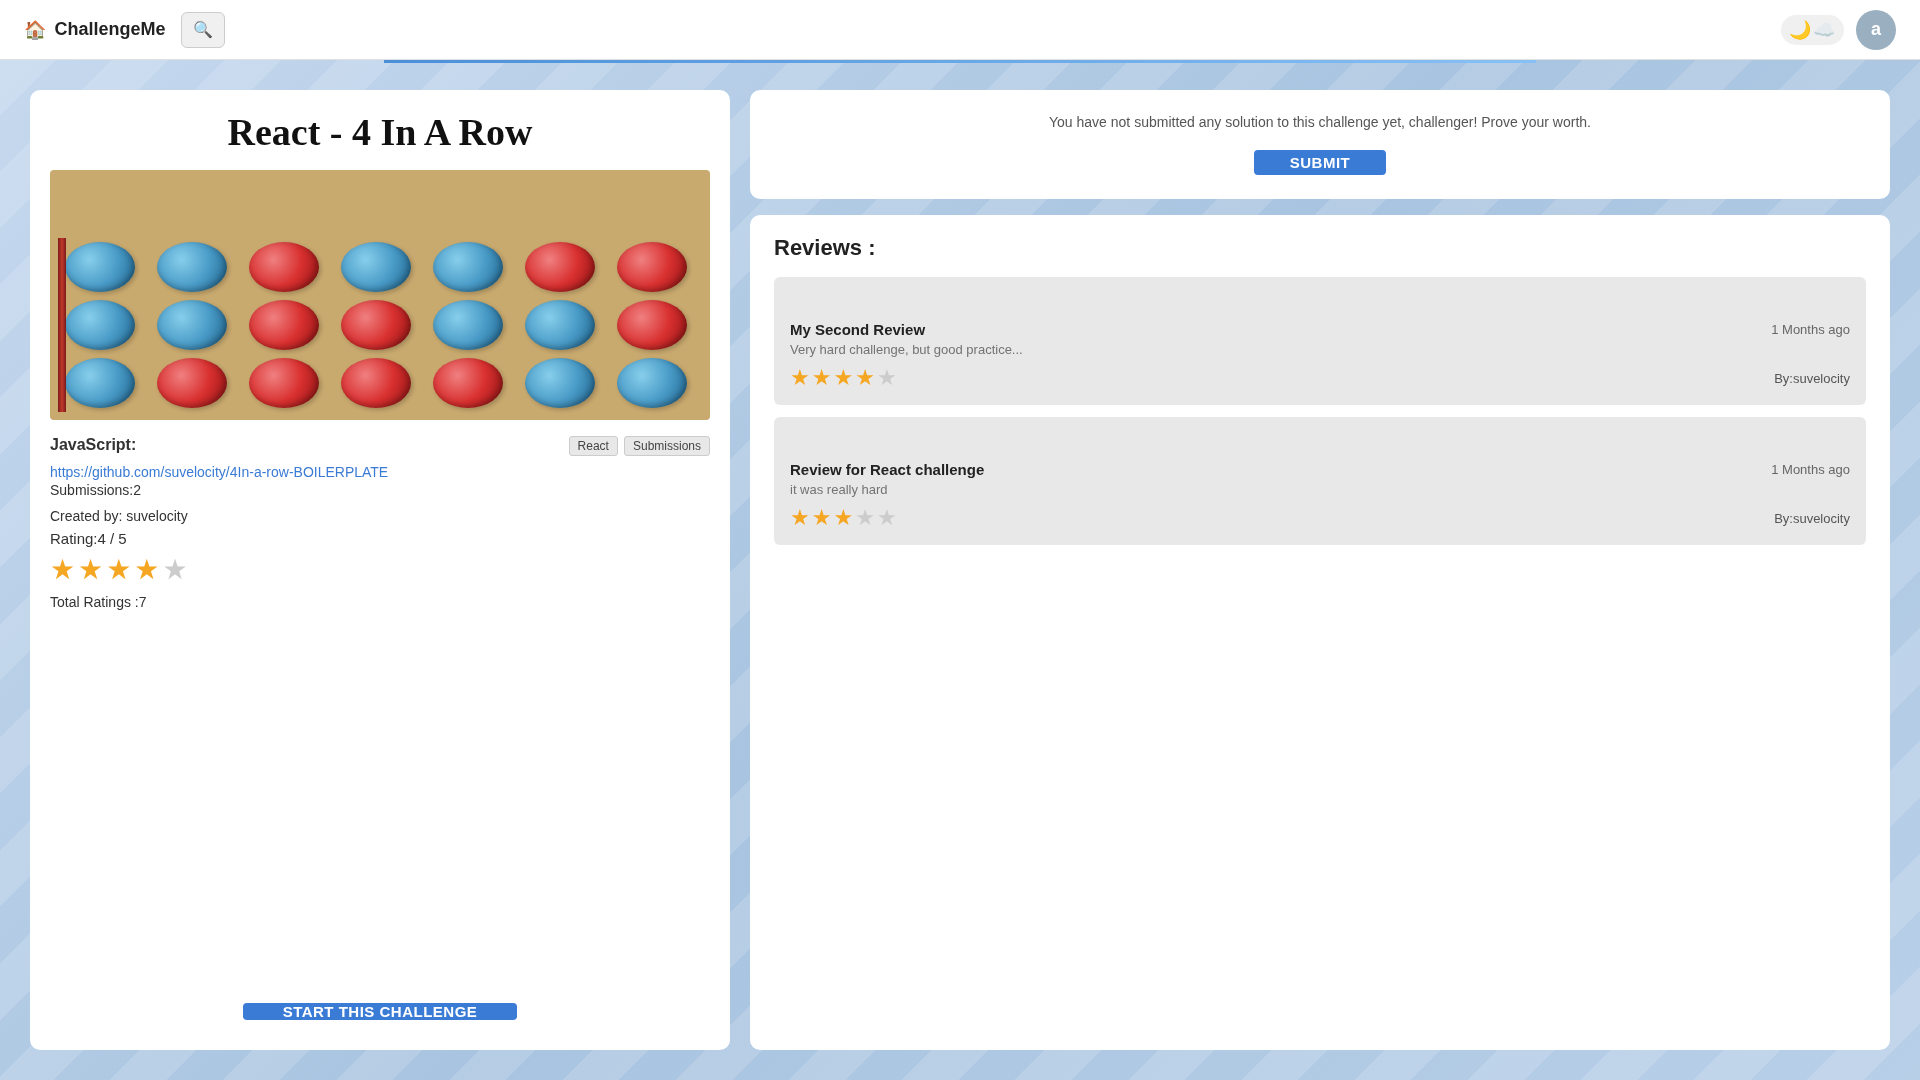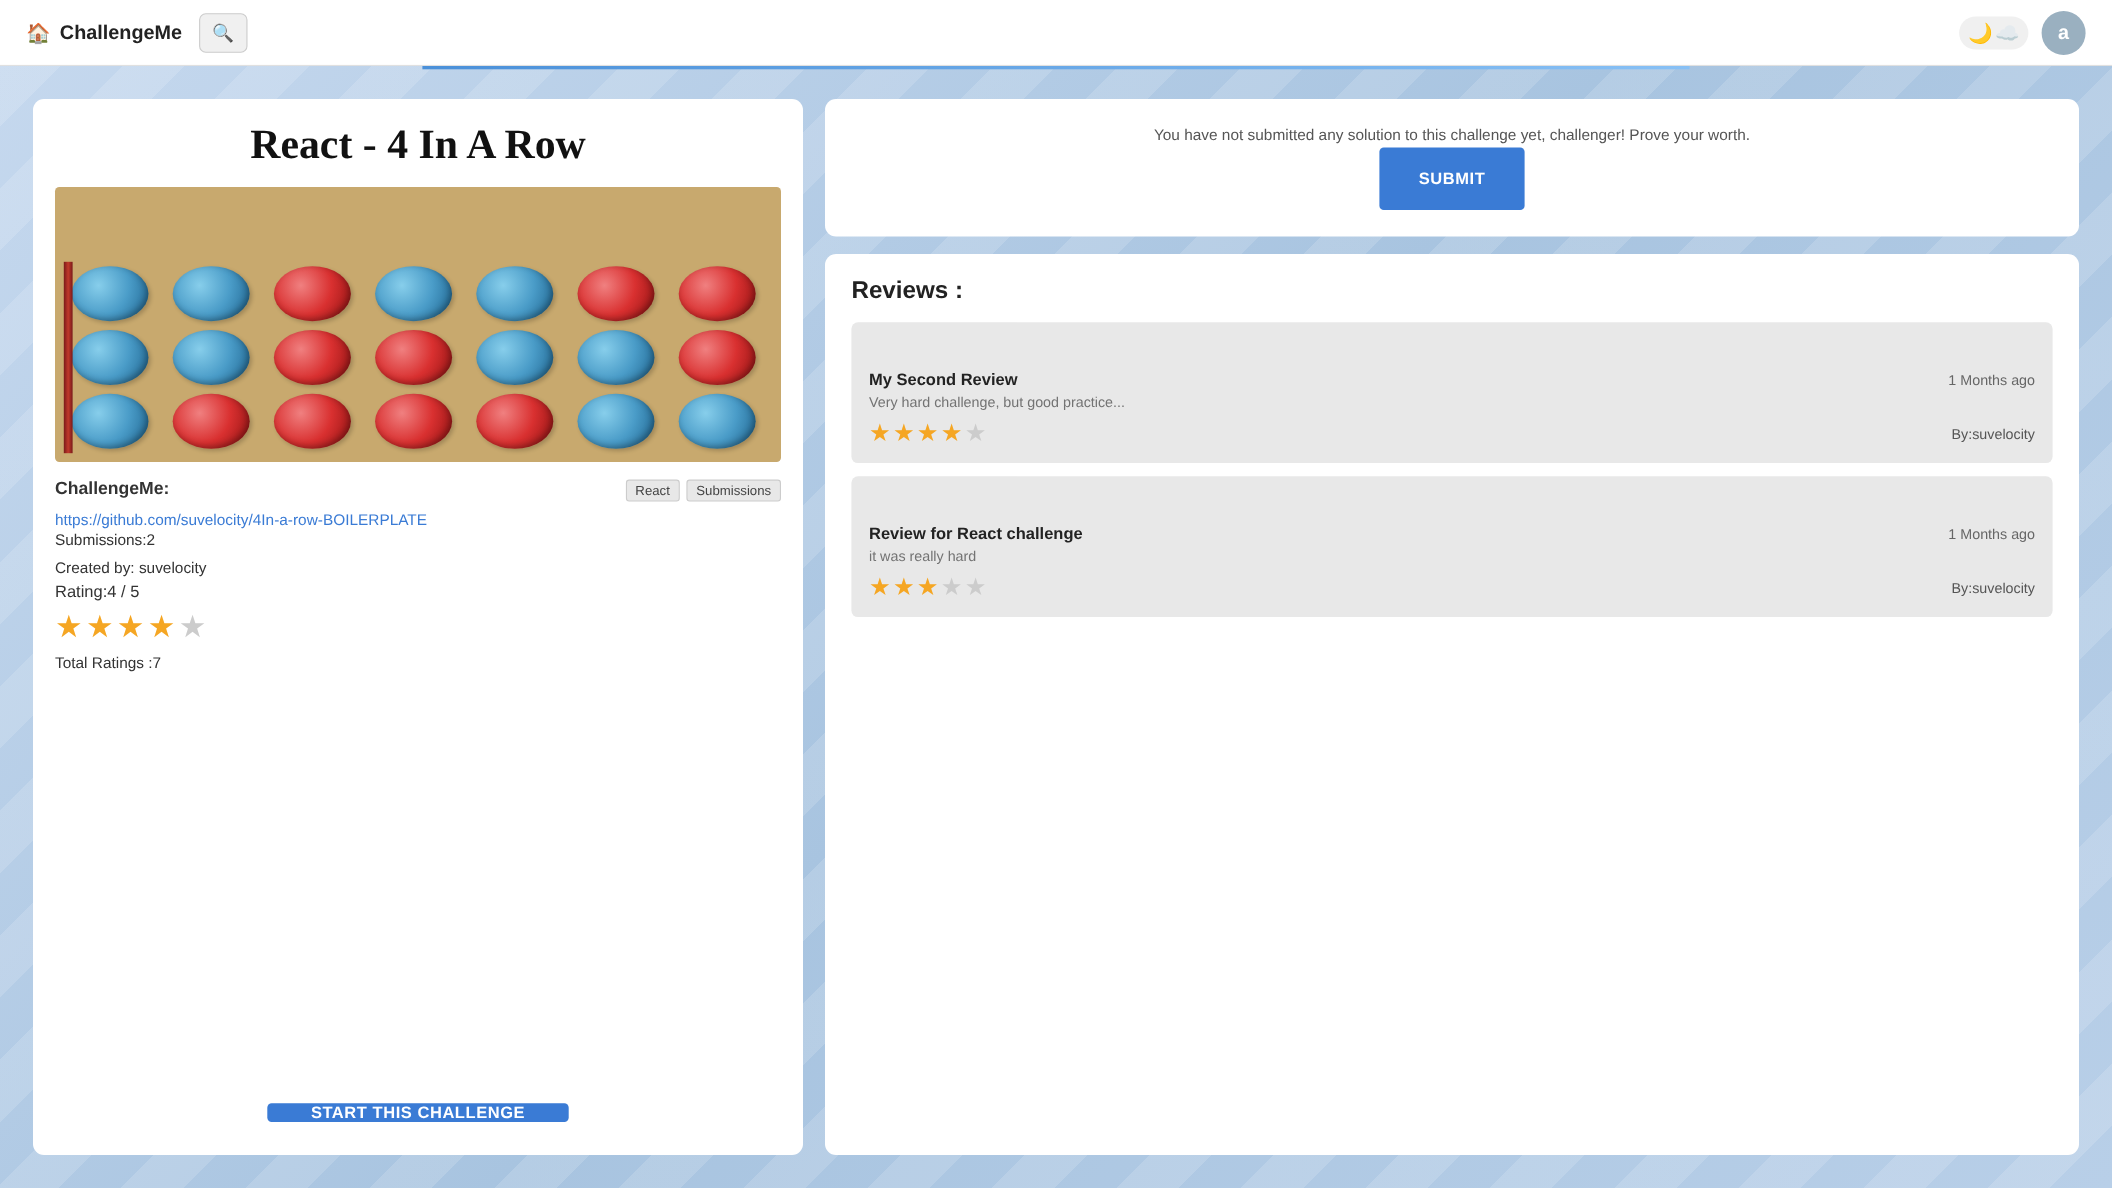--- a/index.html
+++ b/index.html
@@ -291,33 +291,33 @@
     }
 
     
     .submit-card {
       background: #fff;
       border-radius: 10px;
       padding: 24px;
       display: flex;
       flex-direction: column;
       align-items: center;
-      gap: 4px;
+      gap: 20px;
     }
     .submit-text {
       font-size: 14px;
       color: #555;
       text-align: center;
     }
     .submit-btn {
       background: #3a7bd5;
       color: #fff;
       border: none;
       border-radius: 4px;
-      padding: 20px 36px;
+      padding: 4px 36px;
       font-size: 15px;
       font-weight: bold;
       cursor: pointer;
       letter-spacing: 0.5px;
     }
 
     
     .reviews-card {
       background: #fff;
       border-radius: 10px;
@@ -449,21 +449,21 @@
           <div class="board-cell cell-red" style="width:70px;height:50px;"></div>
           <div class="board-cell cell-red" style="width:70px;height:50px;"></div>
           <div class="board-cell cell-blue" style="width:70px;height:50px;"></div>
         </div>
         <div style="width:8px;background:linear-gradient(to right,#7a1a1a,#c0392b,#7a1a1a);flex-shrink:0;"></div>
       </div>
     </div>
 
     <div class="description-section">
       <div class="desc-row">
-        <span class="desc-label">ChallengeMe:</span>
+        <span class="desc-label">JavaScript:</span>
         <div class="tags">
           <span class="tag">React</span>
           <span class="tag">Submissions</span>
         </div>
       </div>
       <a class="github-link">https://github.com/suvelocity/4In-a-row-BOILERPLATE</a>
       <div class="submissions">Submissions:2</div>
       <div class="created-by">Created by: suvelocity</div>
       <div class="rating-text">Rating:4 / 5</div>
       <div class="stars">

